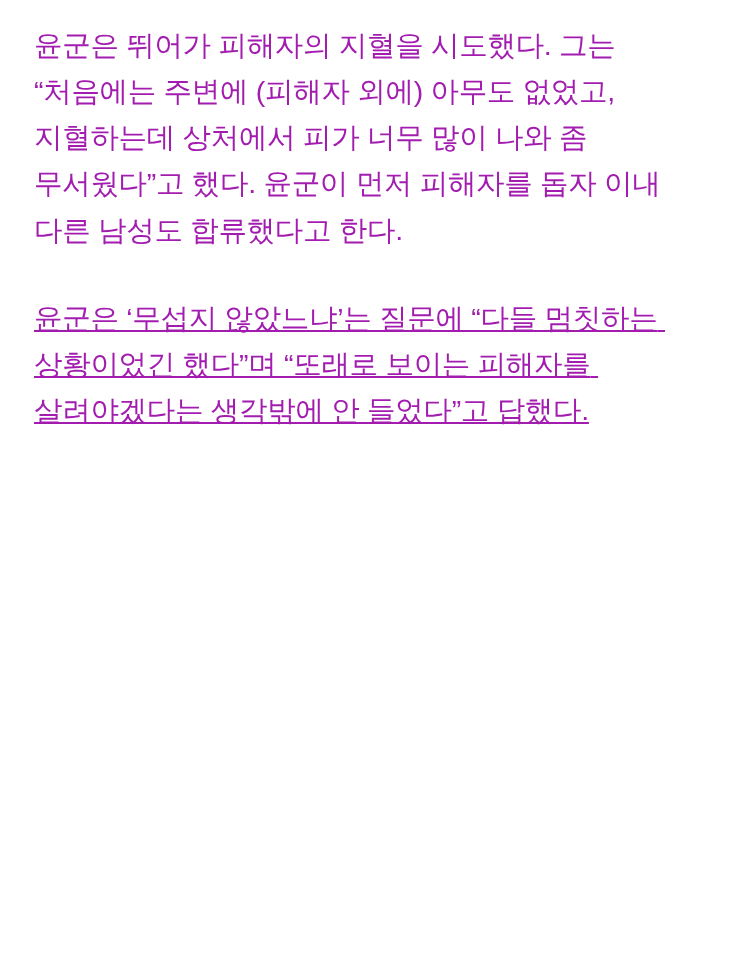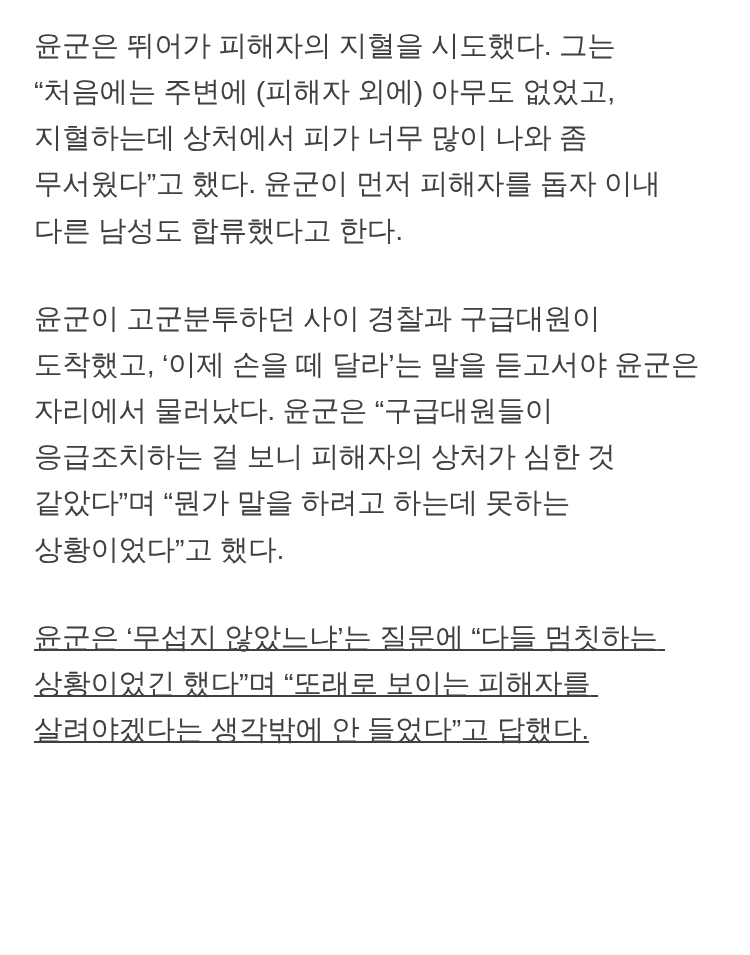--- a/index.html
+++ b/index.html
@@ -15,30 +15,29 @@
   }
   .article {
     box-sizing: border-box;
     width: 750px;
     padding: 22px 34px 0 34px;
   }
   .para {
     font-size: 28.5px;
     line-height: 1.62;
     letter-spacing: -0.3px;
-    color: #404040;
+    color: #a21caf;
     margin: 0 0 42px 0;
     word-break: keep-all;
     white-space: pre-wrap;
   }
   .para:last-child {
     margin-bottom: 0;
     text-decoration: underline;
   }
 </style>
 </head>
 <body>
 
 <div class="article">
   <p class="para">윤군은 뛰어가 피해자의 지혈을 시도했다. 그는 “처음에는 주변에 (피해자 외에) 아무도 없었고, 지혈하는데 상처에서 피가 너무 많이 나와 좀 무서웠다”고 했다. 윤군이 먼저 피해자를 돕자 이내 다른 남성도 합류했다고 한다.</p>
-  <p class="para">윤군이 고군분투하던 사이 경찰과 구급대원이 도착했고, ‘이제 손을 떼 달라’는 말을 듣고서야 윤군은 자리에서 물러났다. 윤군은 “구급대원들이 응급조치하는 걸 보니 피해자의 상처가 심한 것 같았다”며 “뭔가 말을 하려고 하는데 못하는 상황이었다”고 했다.</p>
   <p class="para">윤군은 ‘무섭지 않았느냐’는 질문에 “다들 멈칫하는 상황이었긴 했다”며 “또래로 보이는 피해자를 살려야겠다는 생각밖에 안 들었다”고 답했다.</p>
 </div>
 
 </body></html>

